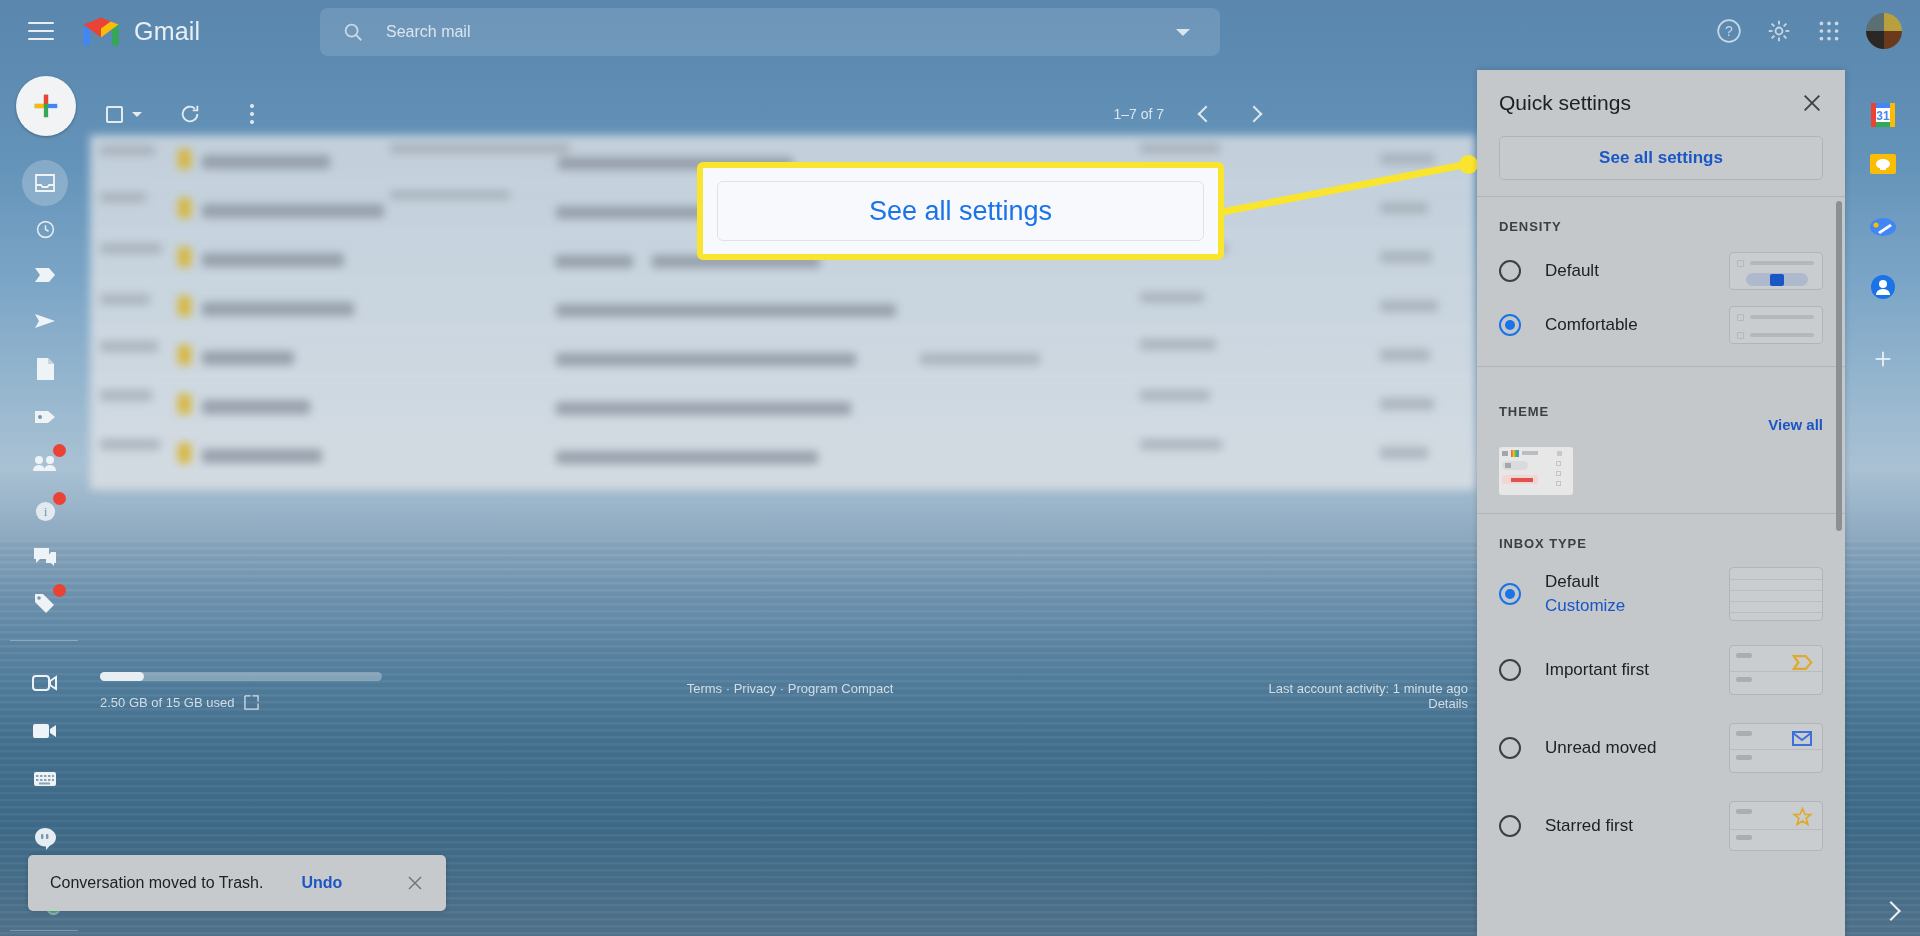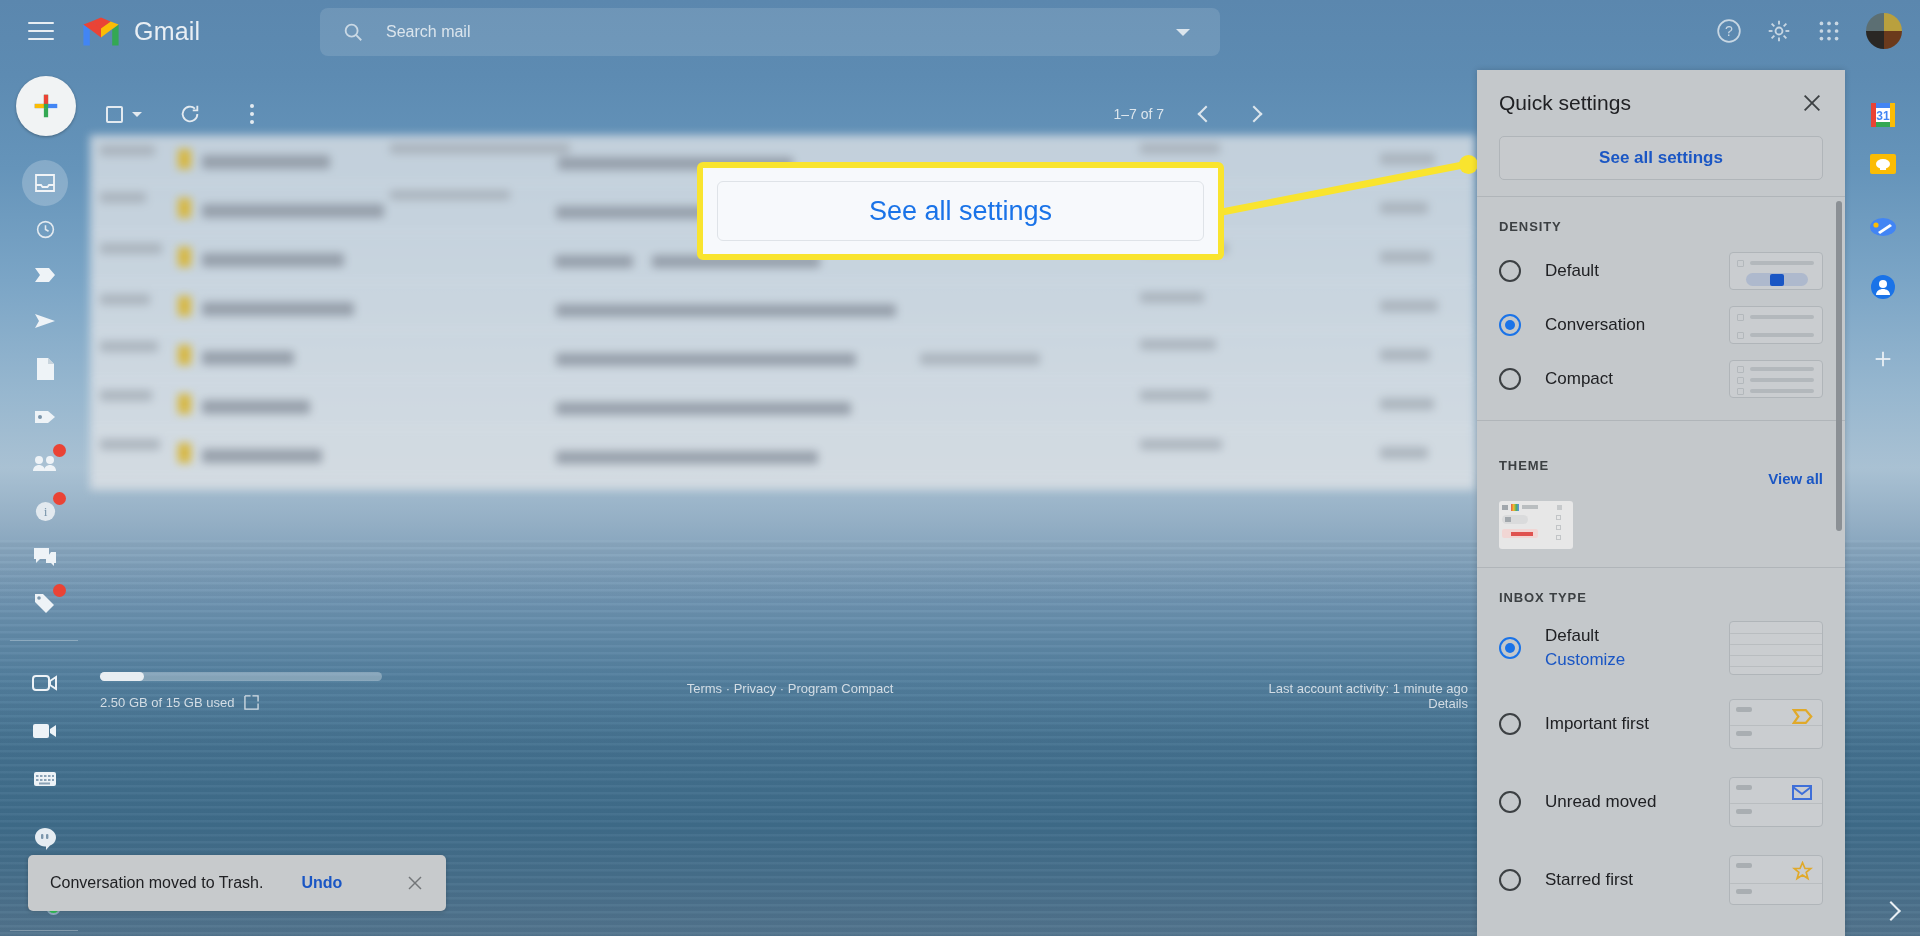--- a/index.html
+++ b/index.html
@@ -511,41 +511,29 @@
         <span class="opt-thumb">
           <span class="tsq" style="left:7px;top:7px"></span>
           <span class="tl" style="left:20px;top:8px;width:64px"></span>
           <span class="tpill"></span>
           <span class="tlistmark" style="left:40px;top:21px;width:14px;height:12px"></span>
         </span>
       </div>
 
       <div class="opt">
         <span class="radio on"></span>
-        <span class="opt-label">Conversation</span>
+        <span class="opt-label">Comfortable</span>
         <span class="opt-thumb">
           <span class="tsq" style="left:7px;top:7px"></span>
             <span class="tl" style="left:20px;top:8px;width:64px"></span>
           <span class="tsq" style="left:7px;top:25px"></span>
             <span class="tl" style="left:20px;top:26px;width:64px"></span>
         </span>
       </div>
 
-      <div class="opt">
-        <span class="radio"></span>
-        <span class="opt-label">Compact</span>
-        <span class="opt-thumb">
-          <span class="tsq" style="left:7px;top:5px"></span>
-            <span class="tl" style="left:20px;top:6px;width:64px"></span>
-          <span class="tsq" style="left:7px;top:16px"></span>
-            <span class="tl" style="left:20px;top:17px;width:64px"></span>
-          <span class="tsq" style="left:7px;top:27px"></span>
-            <span class="tl" style="left:20px;top:28px;width:64px"></span>
-        </span>
-      </div>
 
       <div class="qdivider" style="margin-top:14px"></div>
 
       <div class="qsec-label">
         <span>THEME</span>
         <span class="viewall">View all</span>
       </div>
       <div class="theme-thumb">
         <span style="position:absolute;left:3px;top:4px;width:6px;height:5px;background:#9aa0a6"></span>
         <span style="position:absolute;left:12px;top:3px;width:8px;height:7px;background:linear-gradient(90deg,#ea4335,#fbbc05,#34a853,#4285f4)"></span>

